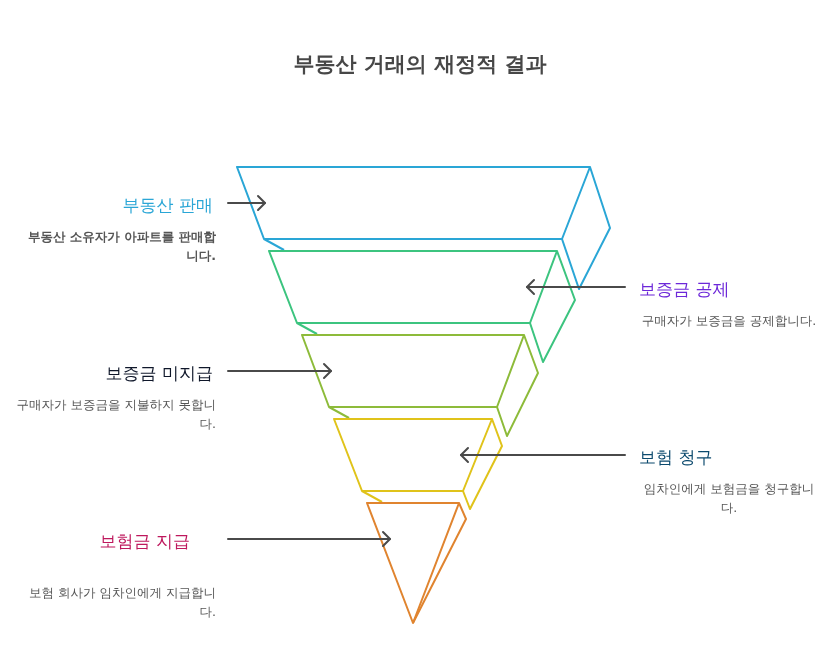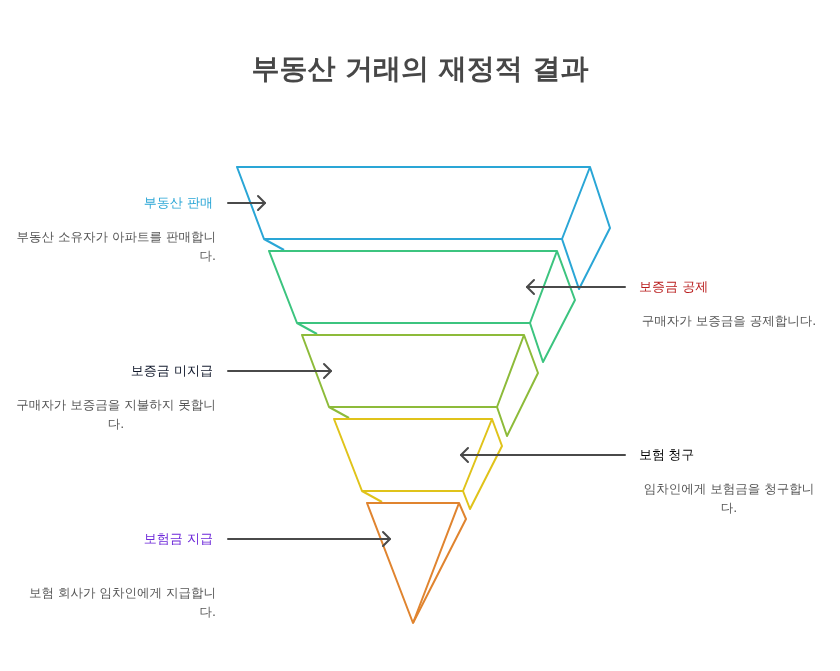--- a/index.html
+++ b/index.html
@@ -1,21 +1,21 @@
 <!DOCTYPE html>
 <html><head>
 <meta charset="utf-8">
 <style>
   html, body { margin: 0; padding: 0; background: #ffffff; }
   body { width: 840px; height: 671px; position: relative; overflow: hidden;
          font-family: "DejaVu Sans", "Liberation Sans", sans-serif; }
   .title { position: absolute; left: 0; top: 50px; width: 840px; text-align: center;
-           font-size: 28px; font-weight: bold; color: #474747; }
+           font-size: 21px; font-weight: bold; color: #474747; }
   svg.funnel { position: absolute; left: 0; top: 0; }
-  .label { position: absolute; font-size: 13px; white-space: nowrap; }
+  .label { position: absolute; font-size: 17px; white-space: nowrap; }
   .label.left { text-align: right; }
   .desc { position: absolute; font-size: 12.5px; color: #555555; line-height: 19px; }
   .desc.left { text-align: right; width: 200px; }
   .desc.right { text-align: center; width: 185px; }
 </style>
 </head>
 <body>
 
 <div class="title">부동산 거래의 재정적 결과</div>
 
@@ -70,25 +70,25 @@
       <polyline points="468,448 461,455 468,462"></polyline>
     </g>
     <g>
       <line x1="228" y1="539" x2="390" y2="539"></line>
       <polyline points="383,532 390,539 383,546"></polyline>
     </g>
   </g>
 </svg>
 
 <div class="label left" style="right: 627px; top: 194px; color:#2aa6d6;">부동산 판매</div>
-<div class="desc left" style="left: 16px; top: 227px;">부동산 소유자가 아파트를 판매합니다.</div>
+<div class="desc left" style="left: 16px; top: 227px; font-weight: bold;">부동산 소유자가 아파트를 판매합니다.</div>
 
-<div class="label" style="left: 639px; top: 278px; color:#b91c1c;">보증금 공제</div>
+<div class="label" style="left: 639px; top: 278px; color:#6d28d9;">보증금 공제</div>
 <div class="desc right" style="left: 639px; top: 311px; width: 180px;">구매자가 보증금을 공제합니다.</div>
 
 <div class="label left" style="right: 627px; top: 362px; color:#0f172a;">보증금 미지급</div>
-<div class="desc left" style="left: 16px; top: 395px; text-align: center;">구매자가 보증금을 지불하지 못합니다.</div>
+<div class="desc left" style="left: 16px; top: 395px;">구매자가 보증금을 지불하지 못합니다.</div>
 
-<div class="label" style="left: 639px; top: 446px; color:#000000;font-family:Liberation Serif, serif;">보험 청구</div>
+<div class="label" style="left: 639px; top: 446px; color:#0c4a6e;">보험 청구</div>
 <div class="desc right" style="left: 639px; top: 479px; width: 180px;">임차인에게 보험금을 청구합니다.</div>
 
-<div class="label left" style="right: 627px; top: 530px; color:#6d28d9;">보험금 지급</div>
+<div class="label left" style="right: 650px; top: 530px; color:#be185d;">보험금 지급</div>
 <div class="desc left" style="left: 16px; top: 563px; margin-top: 20px;">보험 회사가 임차인에게 지급합니다.</div>
 
 </body></html>

